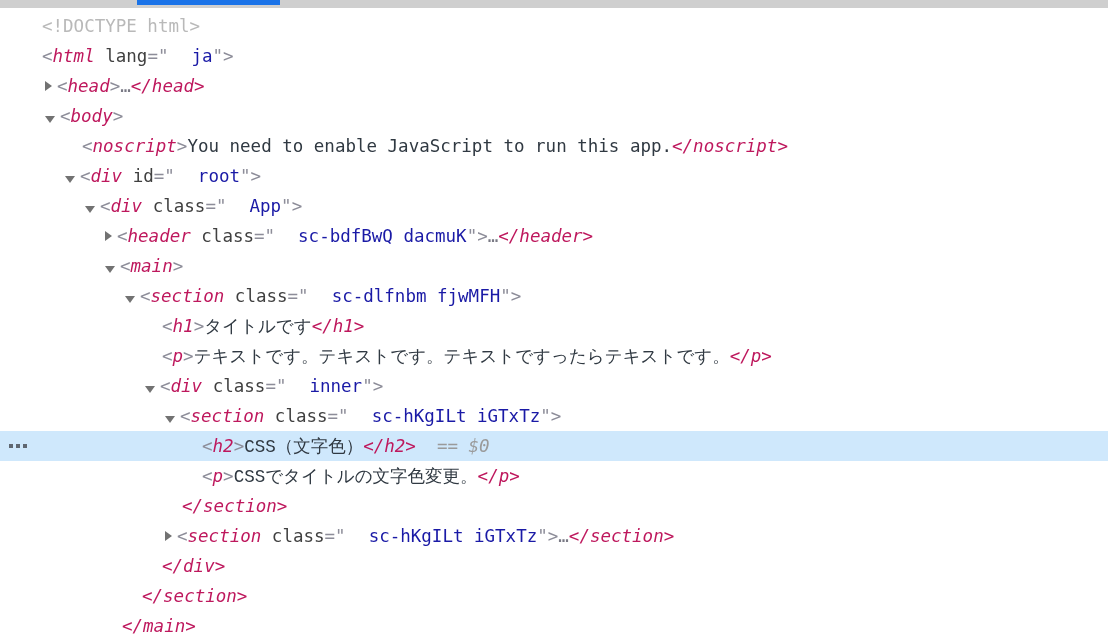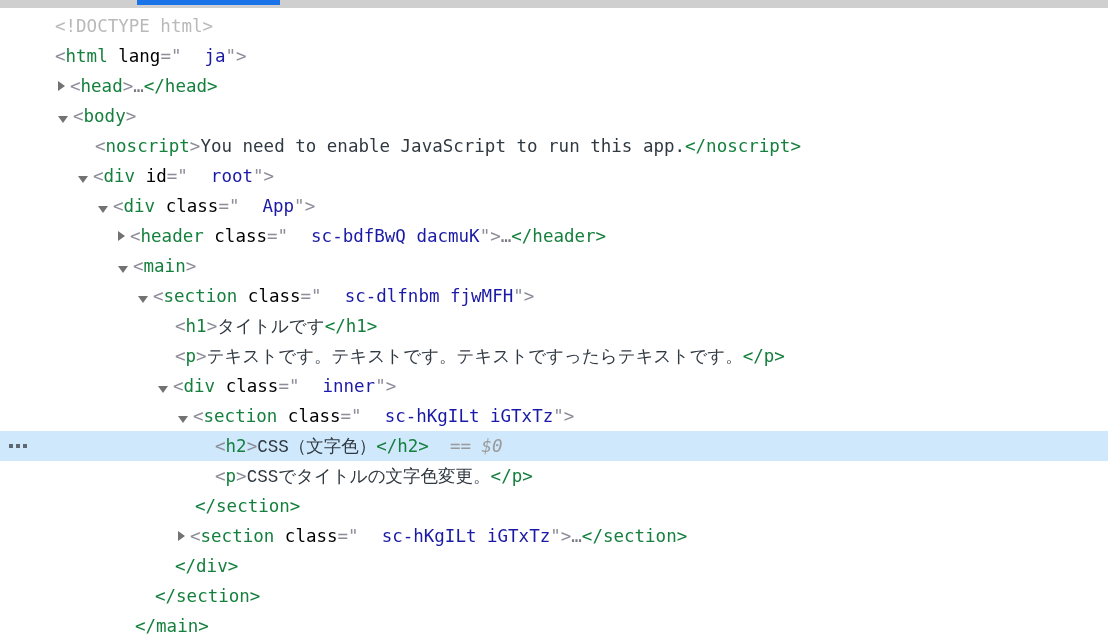--- a/index.html
+++ b/index.html
@@ -40,21 +40,21 @@
     white-space: pre;
     color: #303942;
     -webkit-font-smoothing: antialiased;
   }
 
   .tree-row {
     position: relative;
     height: 30px;
     line-height: 30px;
     white-space: pre;
-    padding-left: 16px;
+    padding-left: 3px;
   }
   .tree-row.selected {
     background: #cfe8fc;
   }
 
   
   .row-gutter {
     position: absolute;
     left: 0;
     top: 0;
@@ -100,22 +100,22 @@
   }
   .twisty.none {
     border: 0;
     width: 12px;
     height: 1px;
   }
 
   
   .tok-doctype  { color: #b9b9b9; }
   .tok-punct    { color: #8d8d99; }
-  .tok-tag      { color: #15803d; }
-  .tok-attrname { color: #000000; }
+  .tok-tag      { color: #be185d; font-style: italic; }
+  .tok-attrname { color: #404040; }
   .tok-attrval  { color: #1a1aa6; margin-left: 23px; }
   .tok-text     { color: #303942; }
   .tok-ellipsis { color: #7a7a85; letter-spacing: 0px; }
   .tok-ref      { color: #9a9a9a; font-style: italic; }
   .tok-eq       { color: #9a9a9a; }
 
   
   .jp { font-family: Liberation Mono, monospace; }
 </style>
 </head>

